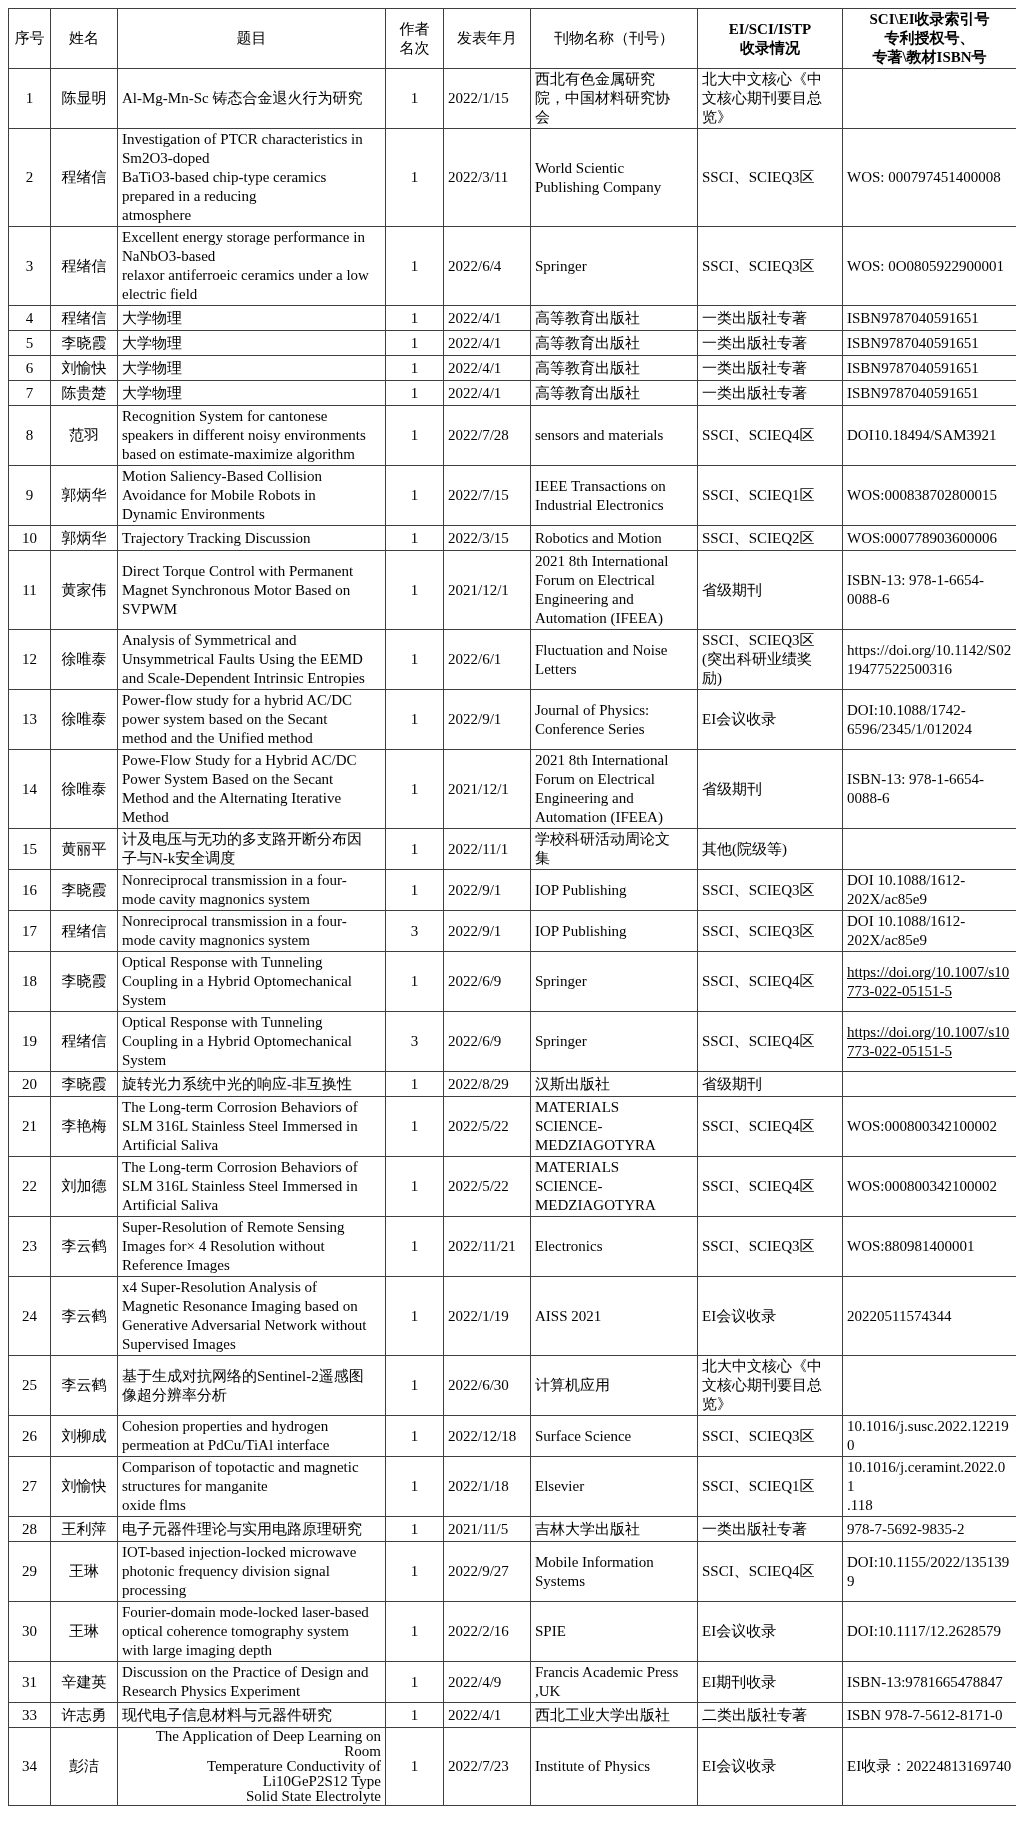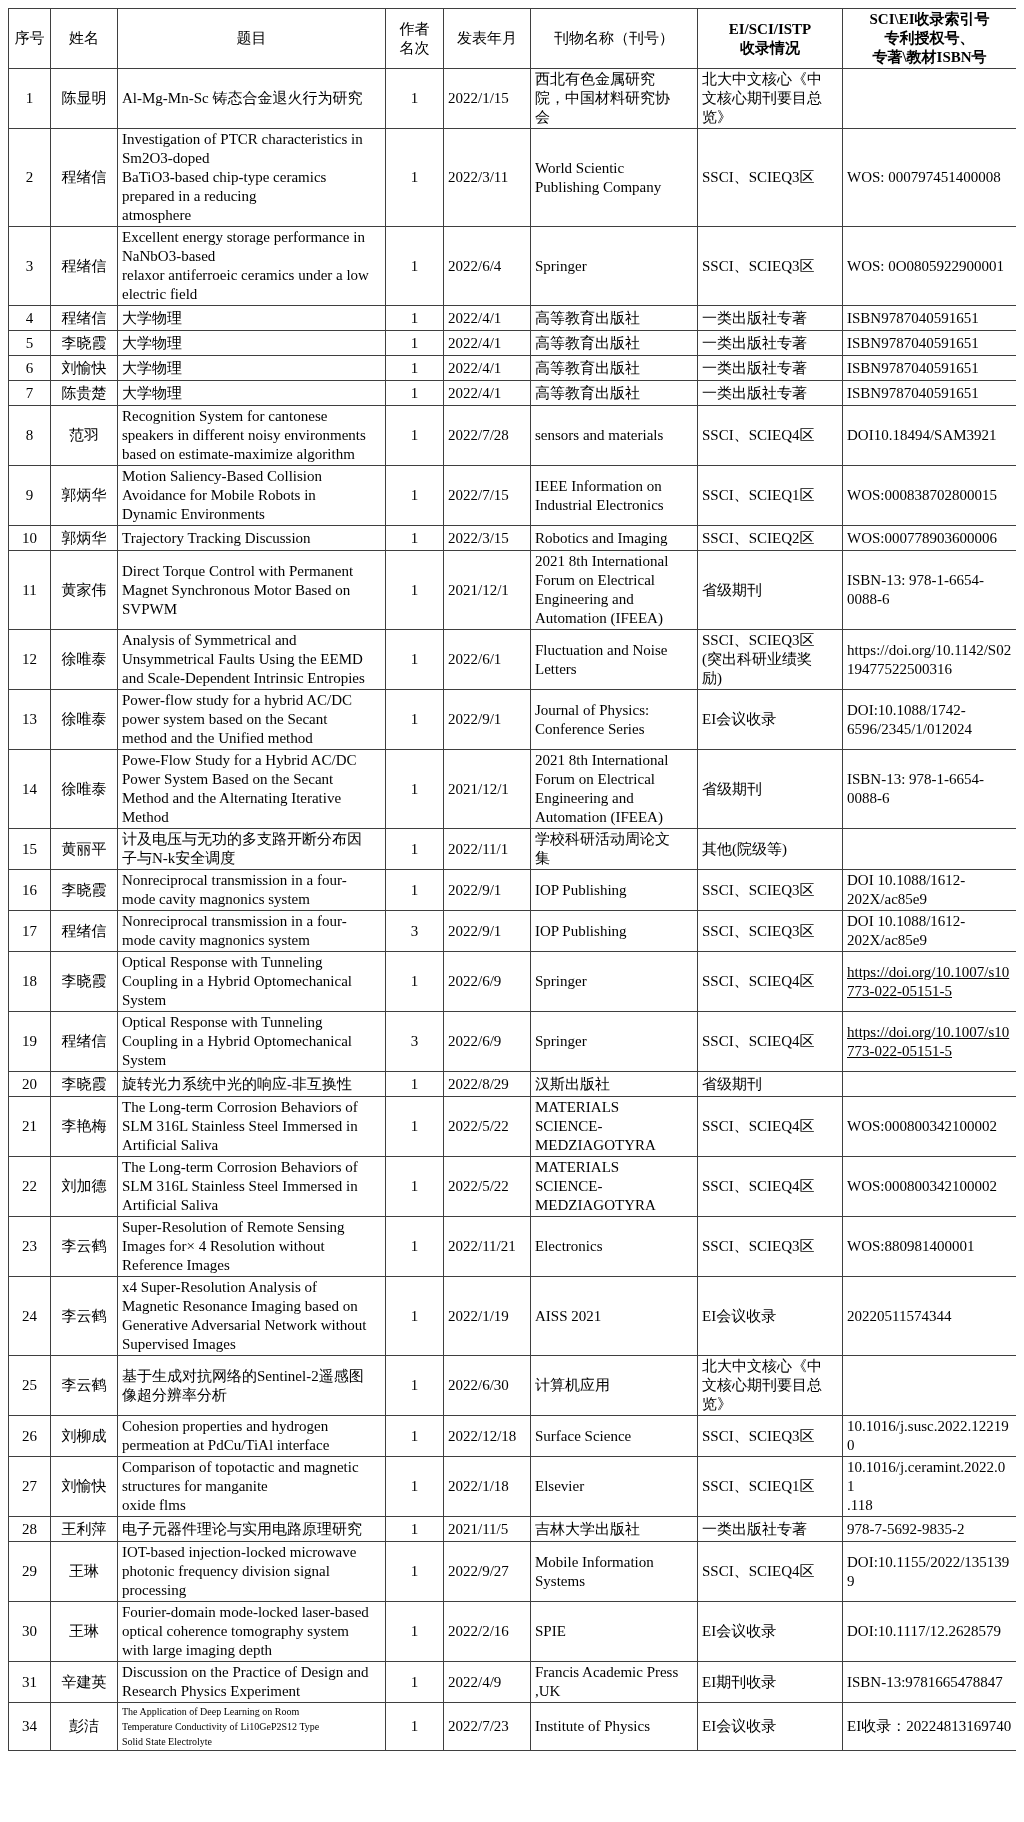--- a/index.html
+++ b/index.html
@@ -28,21 +28,21 @@
   }
   .pub-table th {
     font-weight: normal;
     text-align: center;
     height: 56px;
   }
   .pub-table th.bold { font-weight: bold; }
   .pub-table td.center { text-align: center; }
   .pub-table td { height: 22px; } 
   .pub-table td.idx { word-break: break-all; }
-  .pub-table td.title-small { font-size: 10px; line-height: 15px; }
+  .pub-table td.title-small { font-size: 15px; line-height: 15px; text-align: right; }
   .pub-table td .link-text { text-decoration: underline; }
 </style>
 </head>
 <body>
 
 <table class="pub-table">
   <colgroup>
     <col style="width:42px">
     <col style="width:67px">
     <col style="width:268px">
@@ -164,32 +164,32 @@
     <td class="idx">DOI10.18494/SAM3921</td>
   </tr>
       <tr>
     <td class="center">9</td>
     <td class="center">郭炳华</td>
     <td>Motion Saliency-Based Collision
 Avoidance for Mobile Robots in
 Dynamic Environments</td>
     <td class="center">1</td>
     <td>2022/7/15</td>
-    <td>IEEE Information on
+    <td>IEEE Transactions on
 Industrial Electronics</td>
     <td>SSCI、SCIEQ1区</td>
     <td class="idx">WOS:000838702800015</td>
   </tr>
       <tr>
     <td class="center">10</td>
     <td class="center">郭炳华</td>
     <td>Trajectory Tracking Discussion</td>
     <td class="center">1</td>
     <td>2022/3/15</td>
-    <td>Robotics and Imaging</td>
+    <td>Robotics and Motion</td>
     <td>SSCI、SCIEQ2区</td>
     <td class="idx">WOS:000778903600006</td>
   </tr>
       <tr>
     <td class="center">11</td>
     <td class="center">黄家伟</td>
     <td>Direct Torque Control with Permanent
 Magnet Synchronous Motor Based on
 SVPWM</td>
     <td class="center">1</td>
@@ -454,20 +454,30 @@
     <td>Discussion on the Practice of Design and
 Research Physics Experiment</td>
     <td class="center">1</td>
     <td>2022/4/9</td>
     <td>Francis Academic Press
 ,UK</td>
     <td>EI期刊收录</td>
     <td class="idx">ISBN-13:9781665478847</td>
   </tr>
       <tr>
+    <td class="center">33</td>
+    <td class="center">许志勇</td>
+    <td>现代电子信息材料与元器件研究</td>
+    <td class="center">1</td>
+    <td>2022/4/1</td>
+    <td>西北工业大学出版社</td>
+    <td>二类出版社专著</td>
+    <td class="idx">ISBN 978-7-5612-8171-0</td>
+  </tr>
+      <tr>
     <td class="center">34</td>
     <td class="center">彭洁</td>
     <td class="title-small">The Application of Deep Learning on Room
 Temperature Conductivity of Li10GeP2S12 Type
 Solid State Electrolyte</td>
     <td class="center">1</td>
     <td>2022/7/23</td>
     <td>Institute of Physics</td>
     <td>EI会议收录</td>
     <td class="idx">EI收录：20224813169740</td>

